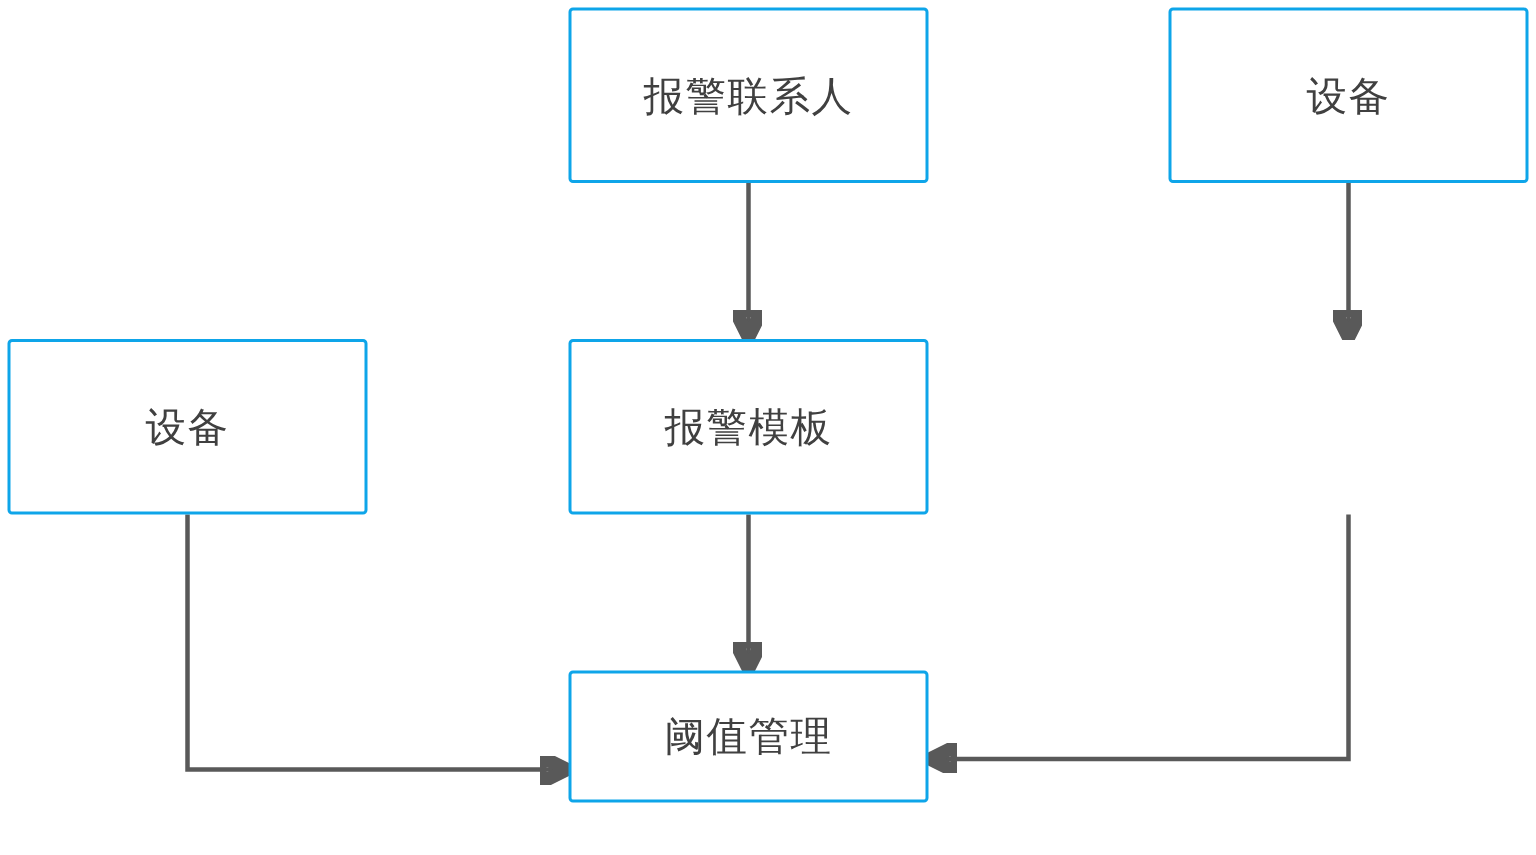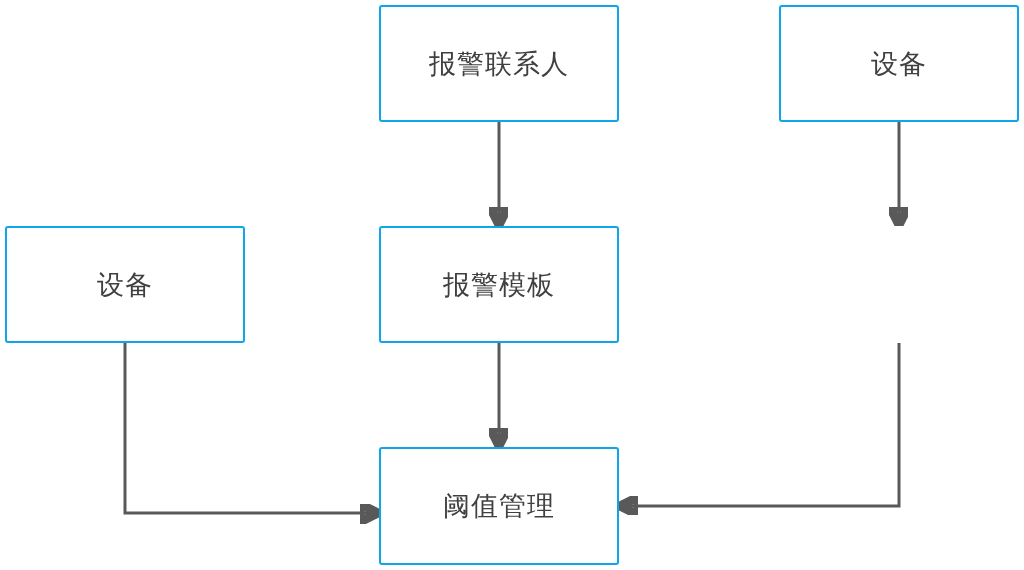--- a/index.html
+++ b/index.html
@@ -29,21 +29,21 @@
     font-size: 27px;
     color: #404040;
     letter-spacing: 1px;
     user-select: none;
   }
   .node-alarm-contacts   { left: 379px; top: 5px;   }
   .node-device-right     { left: 779px; top: 5px;   }
   .node-device-left      { left: 5px;   top: 226px; }
   .node-alarm-template   { left: 379px; top: 226px; }
   .node-linkage-template { left: 779px; top: 226px; }
-  .node-threshold        { left: 379px; top: 447px; height: 118px; }
+  .node-threshold        { left: 379px; top: 447px; height: 88px; }
   svg.edges {
     position: absolute;
     left: 0; top: 0;
     width: 1024px;
     height: 570px;
     pointer-events: none;
   }
   svg.edges path {
     fill: none;
     stroke: #595959;

